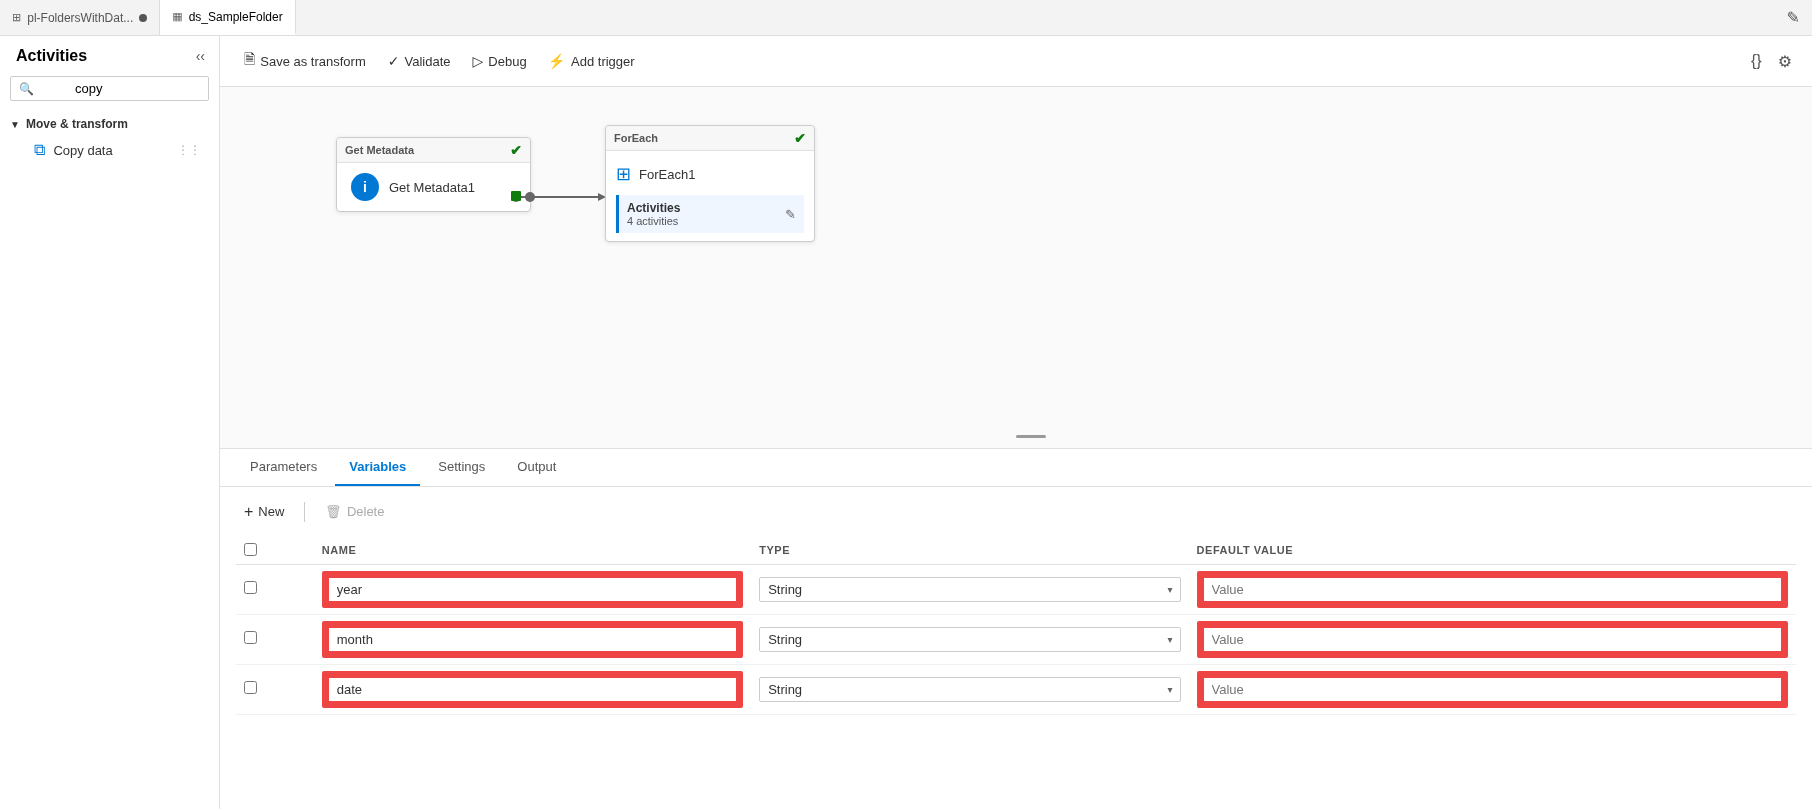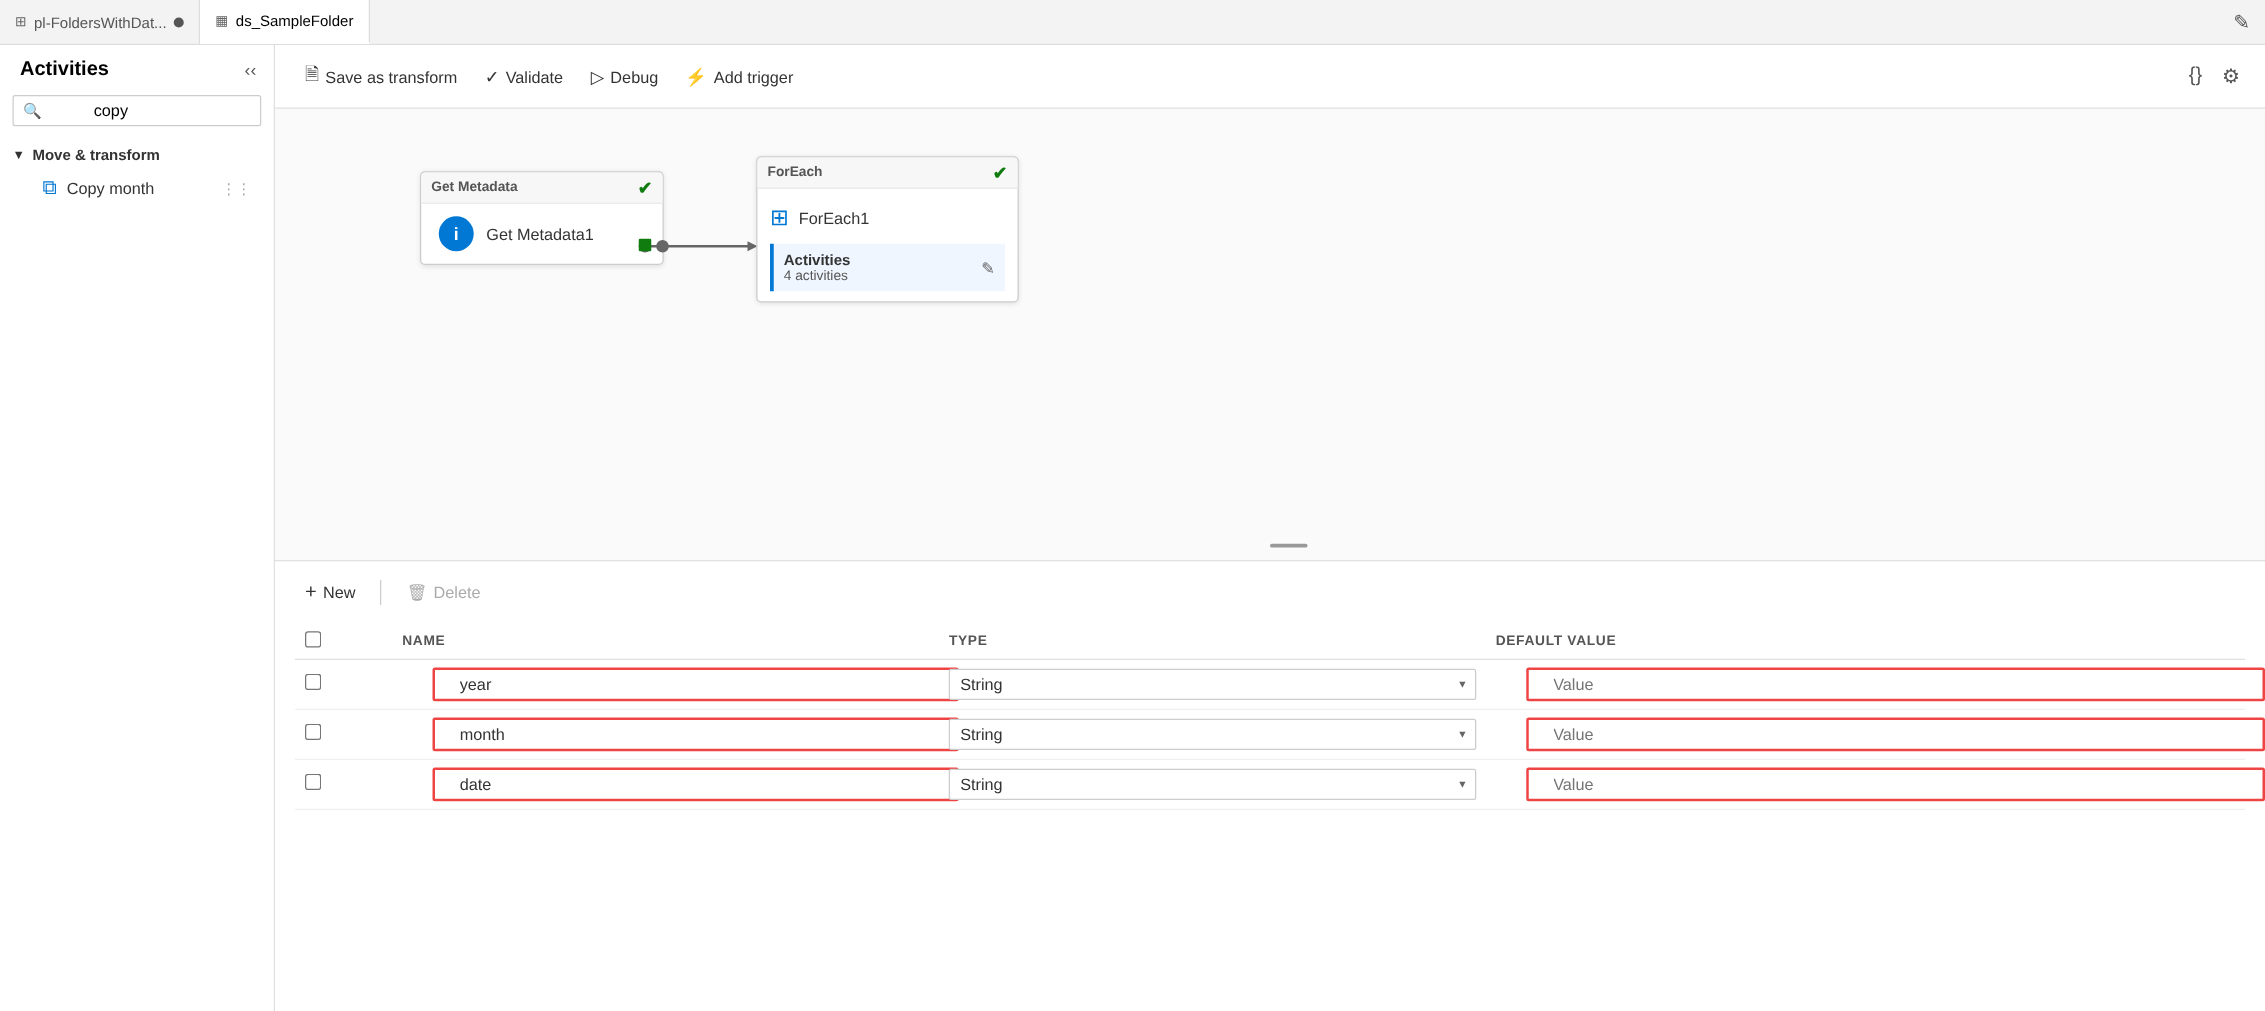--- a/index.html
+++ b/index.html
@@ -106,21 +106,21 @@
     .var-table th {
       text-align: left; font-size: 11px; font-weight: 600; color: #555; letter-spacing: 0.05em; padding: 4px 8px 6px; border-bottom: 1px solid #e0e0e0; text-transform: uppercase;
     }
     .var-table td { padding: 6px 8px; border-bottom: 1px solid #f0f0f0; vertical-align: middle; }
     .checkbox-cell { width: 32px; }
     .checkbox-cell input[type=checkbox] { cursor: pointer; }
     .name-cell { width: 180px; }
     .type-cell { width: 180px; }
     .value-cell { width: 250px; }
     .text-input {
-      width: 100%; border: 2px solid #ef4444; padding: 4px 20px; font-size: 13px; border-radius: 2px; outline: none; background: #fff; color: #333; margin-left: 24px;
+      width: 100%; border: 7px solid #ef4444; padding: 4px 8px; font-size: 13px; border-radius: 2px; outline: none; background: #fff; color: #333;
     }
     .select-wrap { position: relative; display: inline-block; width: 100%; }
     .select-wrap select {
       width: 100%; border: 1px solid #ccc; padding: 4px 28px 4px 8px; font-size: 13px; border-radius: 2px; appearance: none; background: #fff; cursor: pointer; color: #333; outline: none;
     }
     .select-arrow { position: absolute; right: 8px; top: 50%; transform: translateY(-50%); pointer-events: none; font-size: 10px; color: #666; }
 
     
     .connector-svg { position: absolute; top: 0; left: 0; pointer-events: none; }
   </style>
@@ -153,21 +153,21 @@
       <span class="search-icon">🔍</span>
       <input type="text" value="copy" placeholder="copy" style="">
     </div>
     <div class="sidebar-section">
       <div class="sidebar-section-header">
         <span class="sidebar-section-arrow">▼</span>
         <span>Move &amp; transform</span>
       </div>
       <div class="sidebar-item">
         <span class="copy-icon">⧉</span>
-        <span>Copy month</span>
+        <span>Copy data</span>
         <span class="sidebar-item-drag">⋮⋮</span>
       </div>
     </div>
   </div>
 
   <div style="flex:1; display:flex; flex-direction:column; overflow:hidden;">
 
     <div class="toolbar">
       <button class="toolbar-btn">
         <span class="btn-icon">🗎</span>
@@ -238,20 +238,34 @@
                 <span class="edit-pencil">✎</span>
               </div>
             </div>
           </div>
 
           <div style="position:absolute; bottom:10px; left:50%; width:30px; height:3px; background:#999; border-radius:2px;"></div>
         </div>
       </div>
 
       <div class="bottom-panel" style="flex:1; overflow:auto;">
+        <div class="tabs-row">
+          <div class="panel-tab">
+            <span>Parameters</span>
+          </div>
+          <div class="panel-tab active">
+            <span>Variables</span>
+          </div>
+          <div class="panel-tab">
+            <span>Settings</span>
+          </div>
+          <div class="panel-tab">
+            <span>Output</span>
+          </div>
+        </div>
         <div class="panel-content">
           <div class="panel-actions">
             <button class="panel-action-btn">
               <span class="plus-icon">+</span>
               <span>New</span>
             </button>
             <div class="divider-v"></div>
             <button class="panel-action-btn disabled">
               <span class="plus-icon" style="font-size:13px;">🗑</span>
               <span>Delete</span>

